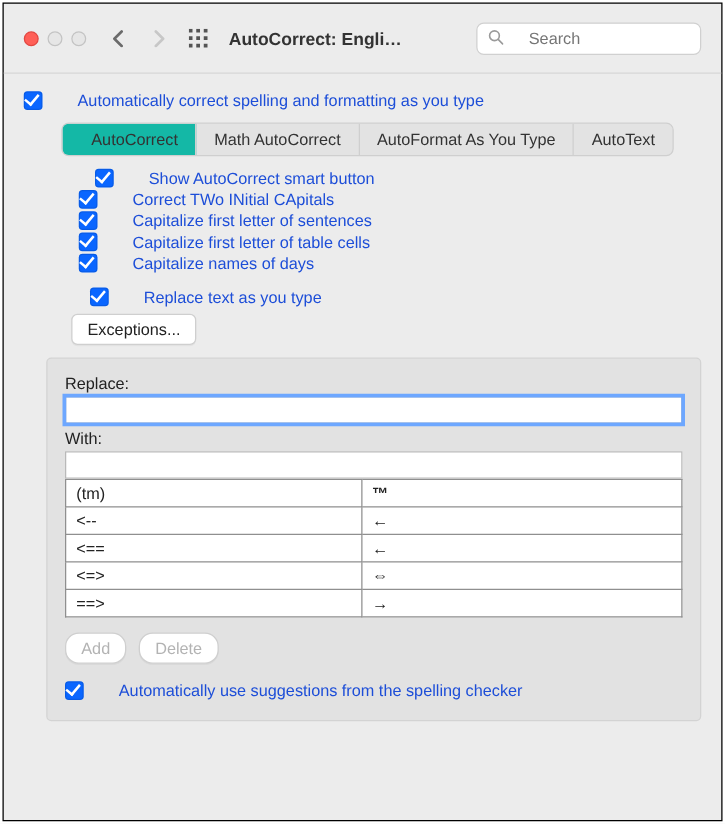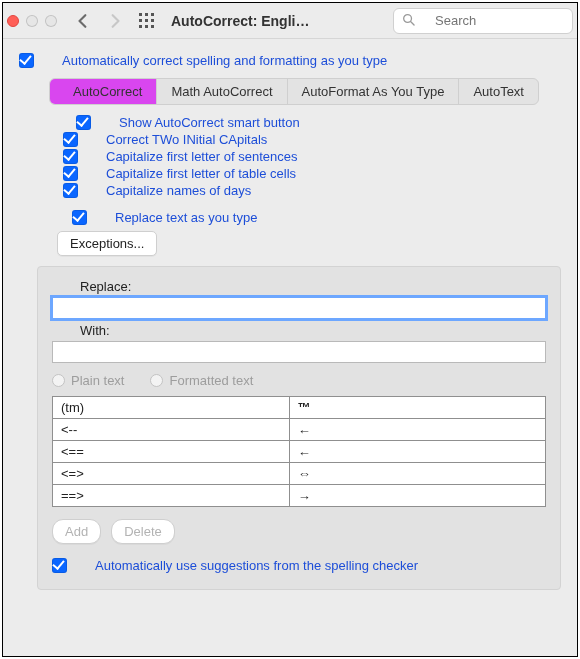--- a/index.html
+++ b/index.html
@@ -18,24 +18,24 @@
     width: 576px;
     height: 655px;
     margin: 2px;
     border: 1px solid #000;
     background: #ececec;
     display: flex;
     flex-direction: column;
   }
   
   .titlebar {
-    height: 36px;
+    height: 56px;
     display: flex;
     align-items: center;
-    padding: 0 4px;
+    padding: 0 16px;
     gap: 8px;
     border-bottom: 1px solid #d6d6d6;
   }
   .traffic { display: flex; gap: 7px; margin-right: 6px;}
   .tl {
     width: 12px; height: 12px; border-radius: 50%;
     border: 1px solid rgba(0,0,0,.15);
   }
   .tl.red { background: #ff5f57; border-color:#e24640;}
   .tl.gray { background: #e6e6e6; }
@@ -102,42 +102,42 @@
     overflow:hidden;
   }
   .tab {
     padding: 5px 14px;
     font-size:13px;
     color:#333;
     border-right:1px solid #cfcfcf;
   }
   .tab:last-child{border-right:none;}
   .tab.active {
-    background:#d946ef;
+    background:#14b8a6;
     padding-left:23px;
   }
 
   .indent1 { margin-left: 22px; padding-left: 35px; }
   .indent2 { margin-left: 44px; }
 
   .mac-btn {
     background:#fff; border:1px solid #cfcfcf; border-radius:5px;
     padding:4px 12px; font-size:13px; color:#222;
     box-shadow: 0 1px 0 rgba(0,0,0,.04);
   }
   .mac-btn.disabled { color:#b3b3b3;border-radius:11px; }
 
   .panel {
     margin-top:10px;
     background:#e2e2e2;
     border:1px solid #d3d3d3;
     border-radius:4px;
     padding:12px 14px 14px 14px;
   }
-  .field-label { font-size:13px; margin-bottom:3px;margin-left:28px; }
+  .field-label { font-size:13px; margin-bottom:3px; }
   .txt {
     width:100%; height:22px;
     border:1px solid #b9b9b9; background:#fff;
     font-size:13px; padding:2px 4px;
   }
   .txt.focus {
     outline: 3px solid #6da7ff;
     outline-offset: -1px;
   }
   .radios { display:flex; gap:26px; margin:10px 0 8px 0; align-items:center; }
@@ -257,30 +257,20 @@
     <div style="margin:6px 0 0 38px;">
       <button class="mac-btn">Exceptions...</button>
     </div>
 
     <div class="panel" style="margin-left:18px;">
       <div class="field-label">Replace:</div>
       <input class="txt focus" type="text" value="" style="">
       <div class="field-label" style="margin-top:4px">With:</div>
       <input class="txt" type="text" value="" style="">
 
-      <div class="radios">
-        <div class="radio">
-          <div class="rdot"></div>
-          <span>Plain text</span>
-        </div>
-        <div class="radio">
-          <div class="rdot"></div>
-          <span>Formatted text</span>
-        </div>
-      </div>
 
       <table class="replace">
         <tbody>
           <tr>
             <td>(tm)</td>
             <td class="sym">™</td>
           </tr>
           <tr>
             <td>&lt;--</td>
             <td class="sym">←</td>

